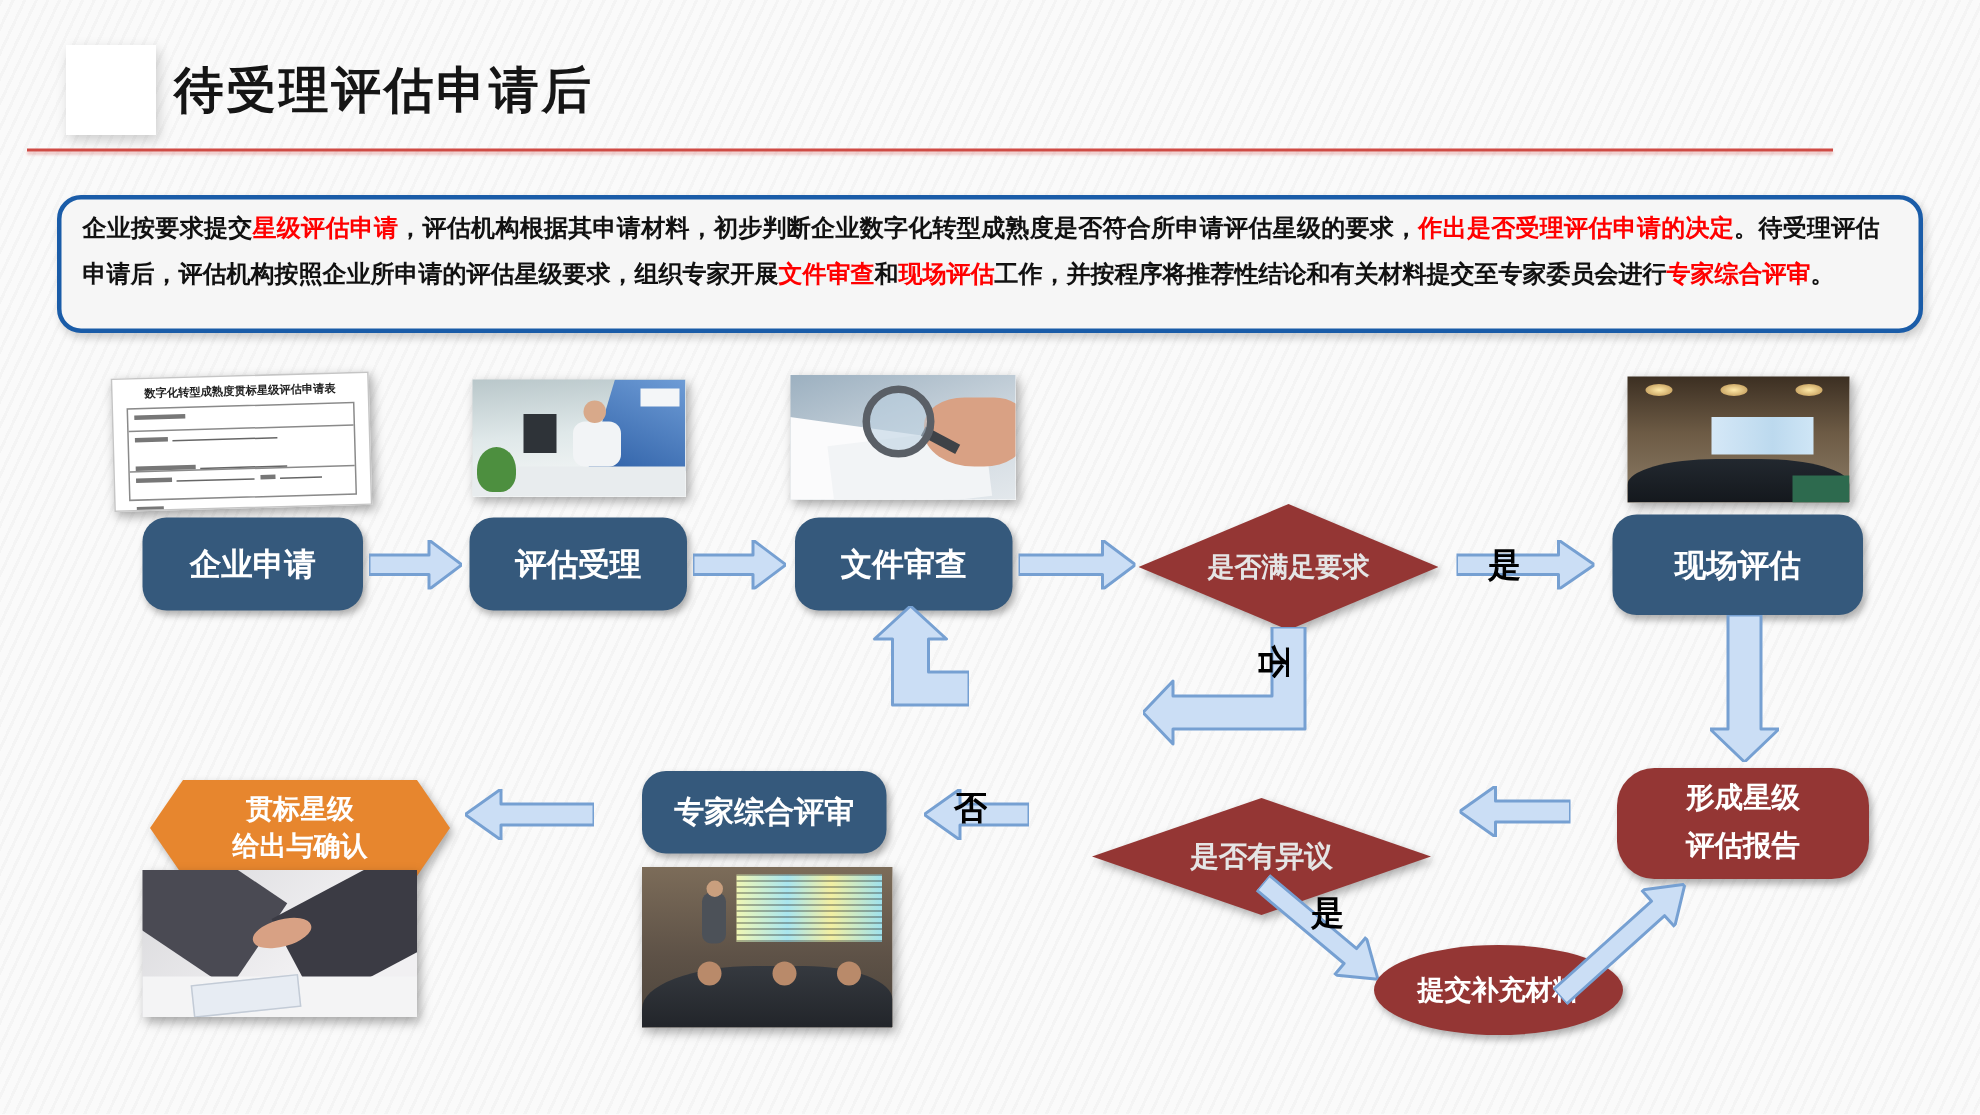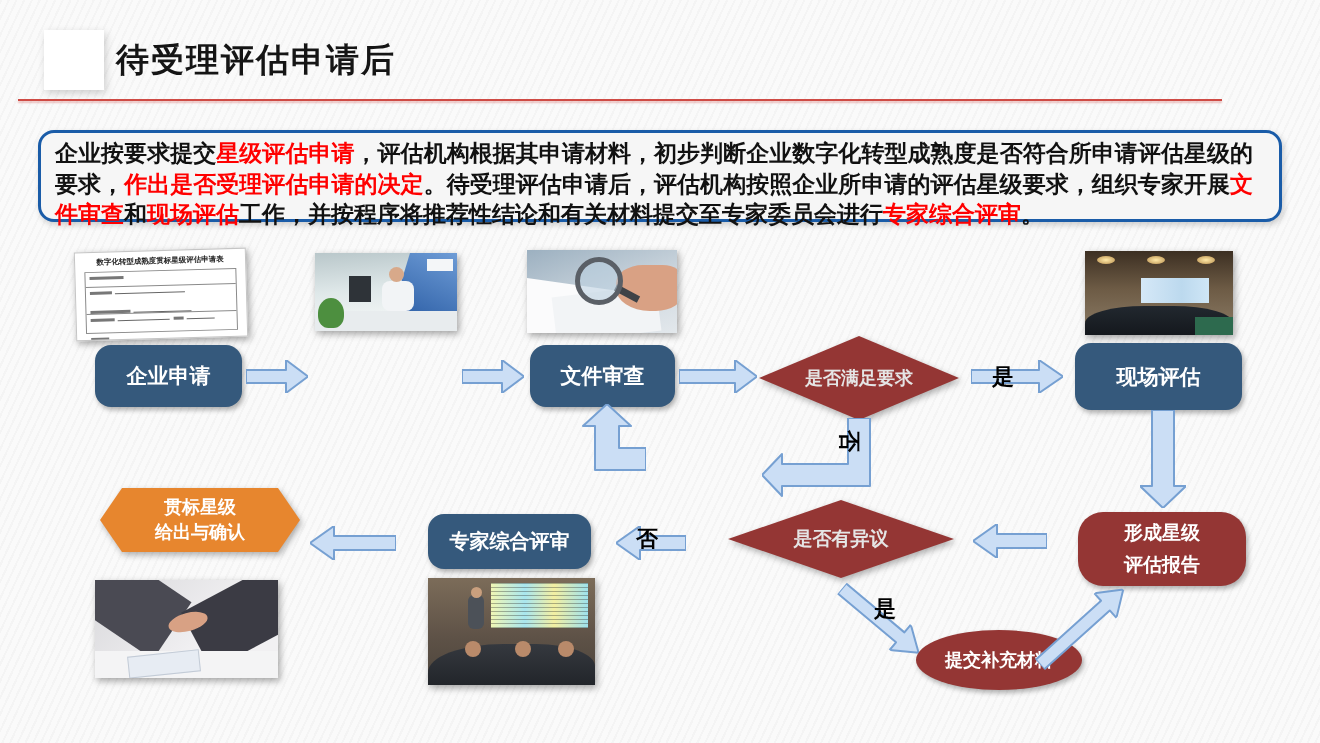--- a/index.html
+++ b/index.html
@@ -14,21 +14,21 @@
   .deco-square{left:44px;top:30px;width:60px;height:60px;background:#ffffff;
     box-shadow:2px 3px 8px rgba(0,0,0,.18);}
   .page-title{left:116px;top:38px;margin:0;font-size:33px;font-weight:bold;color:#151515;letter-spacing:2px;}
   .title-line{left:18px;top:99px;width:1204px;height:2px;background:#cf4b45;
     box-shadow:0 2px 2px rgba(207,75,69,.35);}
 
   
   .intro{left:38px;top:130px;width:1244px;height:92px;box-sizing:border-box;
     border:3.5px solid #1a5ca8;border-radius:16px;background:#f6f6f6;
     box-shadow:2px 3px 6px rgba(0,0,0,.18);}
-  .intro p{margin:0;padding:5px 26px 0 14px;font-size:23px;font-weight:bold;
+  .intro p{margin:0;padding:5px 26px 0 14px;font-size:16px;font-weight:bold;
     line-height:30.5px;color:#111;text-align:justify;}
   .intro .red{color:#ff0000;}
 
   
   .node{display:flex;align-items:center;justify-content:center;text-align:center;
     color:#fff;font-weight:bold;}
   .nlabel{white-space:pre-line;}
   .box{background:#35597c;border-radius:16px;box-shadow:2px 3px 5px rgba(0,0,0,.3);}
   .rbox{background:#943634;border-radius:25px;box-shadow:2px 3px 5px rgba(0,0,0,.3);}
   .ellipse{background:#943634;border-radius:50%;box-shadow:2px 3px 5px rgba(0,0,0,.3);}
@@ -154,20 +154,23 @@
     <div class="c-people"></div>
     <div class="c-table"></div>
   </div>
 
   <div class="abs node box" style="left:95px;top:345px;width:147px;height:62px;font-size:21px;">
     <span class="nlabel">企业申请</span>
   </div>
   <svg class="abs arrow" style="left:246px;top:360px;" width="62" height="33" viewBox="0 0 62 33">
     <polygon points="0,10 40,10 40,0 62,16.5 40,33 40,23 0,23"></polygon>
   </svg>
+  <div class="abs node box" style="left:313px;top:345px;width:145px;height:62px;font-size:21px;">
+    <span class="nlabel">评估受理</span>
+  </div>
   <svg class="abs arrow" style="left:462px;top:360px;" width="62" height="33" viewBox="0 0 62 33">
     <polygon points="0,10 40,10 40,0 62,16.5 40,33 40,23 0,23"></polygon>
   </svg>
   <div class="abs node box" style="left:530px;top:345px;width:145px;height:62px;font-size:21px;">
     <span class="nlabel">文件审查</span>
   </div>
   <svg class="abs arrow" style="left:679px;top:360px;" width="78" height="33" viewBox="0 0 78 33">
     <polygon points="0,10 56,10 56,0 78,16.5 56,33 56,23 0,23"></polygon>
   </svg>
   <div class="abs shape-wrap" style="left:759px;top:336px;width:200px;height:84px;">
@@ -189,38 +192,38 @@
   <div class="abs yn" style="left:838px;top:426px;transform:rotate(90deg);">否</div>
 
   <svg class="abs arrow" style="left:575px;top:404px;" width="71" height="84" viewBox="0 0 71 84">
     <polygon points="32,0 56,22 44,22 44,44 71,44 71,66 20,66 20,22 8,22"></polygon>
   </svg>
 
   <svg class="abs arrow" style="left:1140px;top:410px;" width="46" height="98" viewBox="0 0 46 98">
     <polygon points="12,0 34,0 34,76 46,76 23,98 0,76 12,76"></polygon>
   </svg>
 
-  <div class="abs shape-wrap" style="left:100px;top:488px;width:200px;height:64px;">
+  <div class="abs shape-wrap" style="left:100px;top:520px;width:200px;height:64px;">
     <div class="hexagon" style="font-size:18px;line-height:25px;">
       <span class="nlabel">贯标星级
 给出与确认</span>
     </div>
   </div>
   <svg class="abs arrow" style="left:310px;top:526px;" width="86" height="34" viewBox="0 0 86 34">
     <polygon points="86,10 86,24 24,24 24,34 0,17 24,0 24,10"></polygon>
   </svg>
   <div class="abs node box" style="left:428px;top:514px;width:163px;height:55px;font-size:20px;">
     <span class="nlabel">专家综合评审</span>
   </div>
   <svg class="abs arrow" style="left:616px;top:526px;" width="70" height="34" viewBox="0 0 70 34">
     <polygon points="70,10 70,24 24,24 24,34 0,17 24,0 24,10"></polygon>
   </svg>
   <div class="abs yn" style="left:636px;top:524px;">否</div>
 
-  <div class="abs shape-wrap" style="left:728px;top:500px;width:226px;height:78px;">
+  <div class="abs shape-wrap" style="left:728px;top:532px;width:226px;height:78px;">
     <div class="diamond" style="font-size:19px;">
       <span class="nlabel">是否有异议</span>
     </div>
   </div>
   <svg class="abs arrow" style="left:973px;top:524px;" width="74" height="34" viewBox="0 0 74 34">
     <polygon points="74,10 74,24 24,24 24,34 0,17 24,0 24,10"></polygon>
   </svg>
   <div class="abs node rbox" style="left:1078px;top:512px;width:168px;height:74px;font-size:19px;line-height:32px;">
     <span class="nlabel">形成星级
 评估报告</span>

